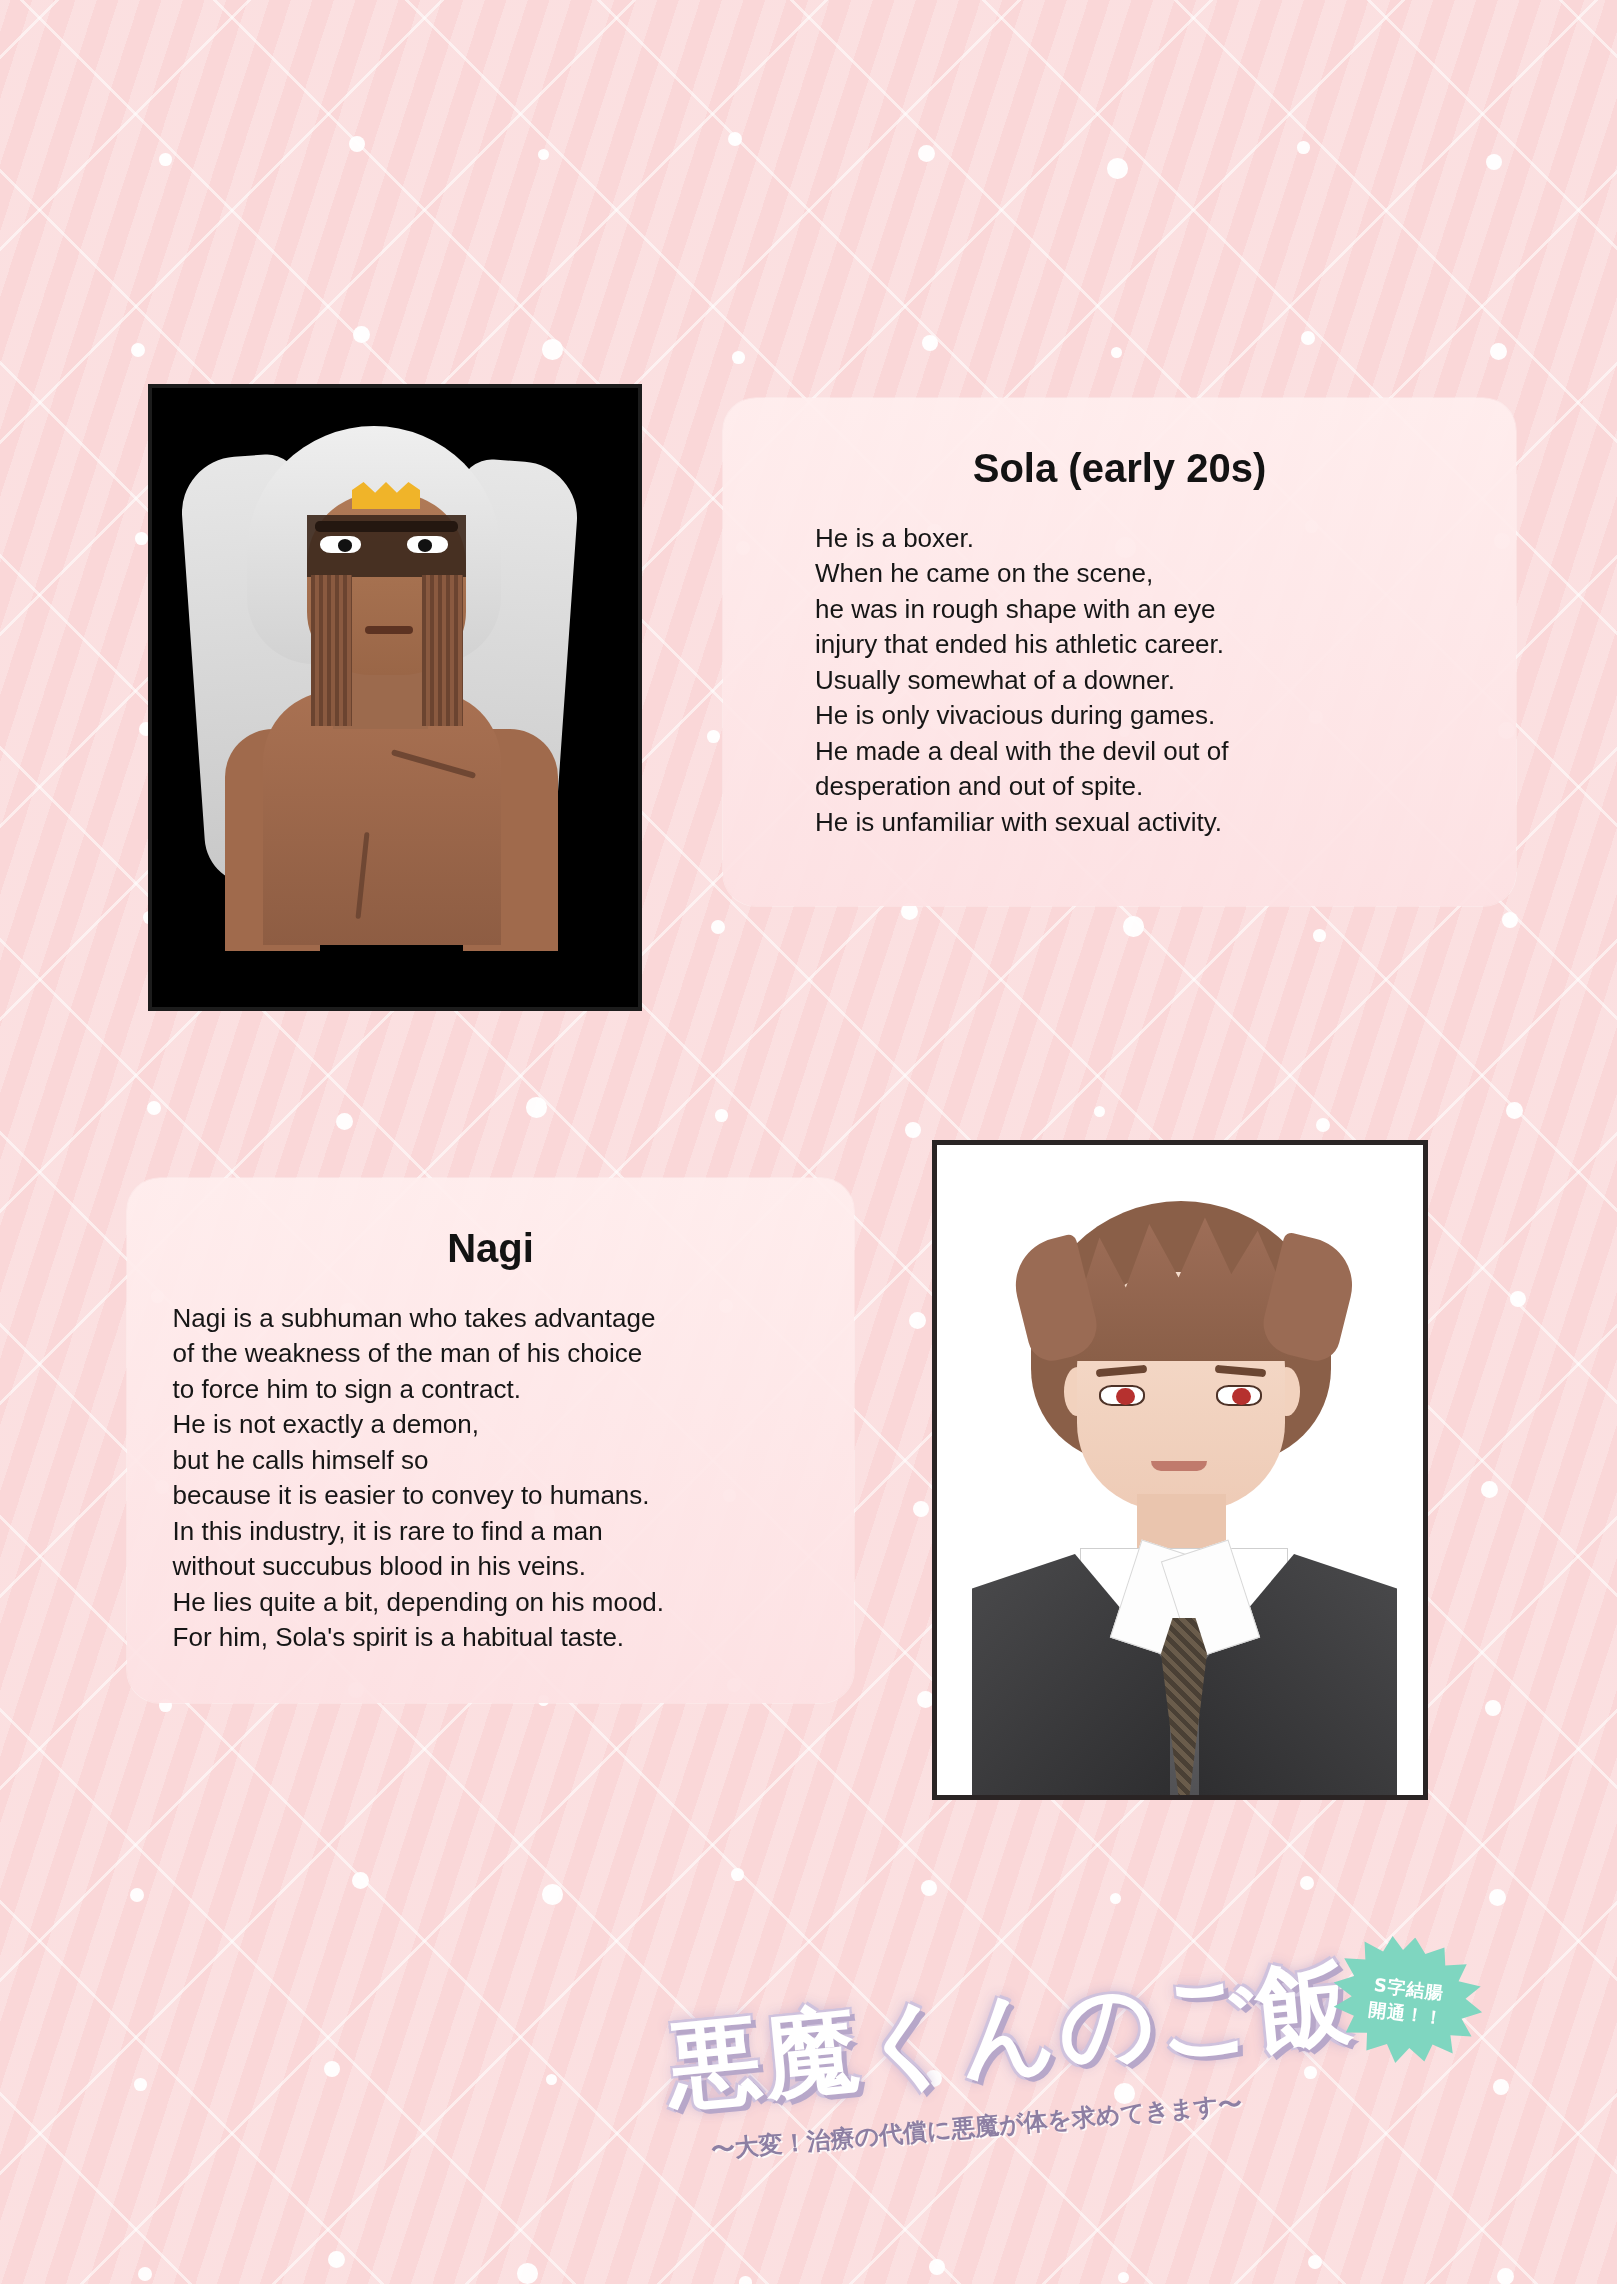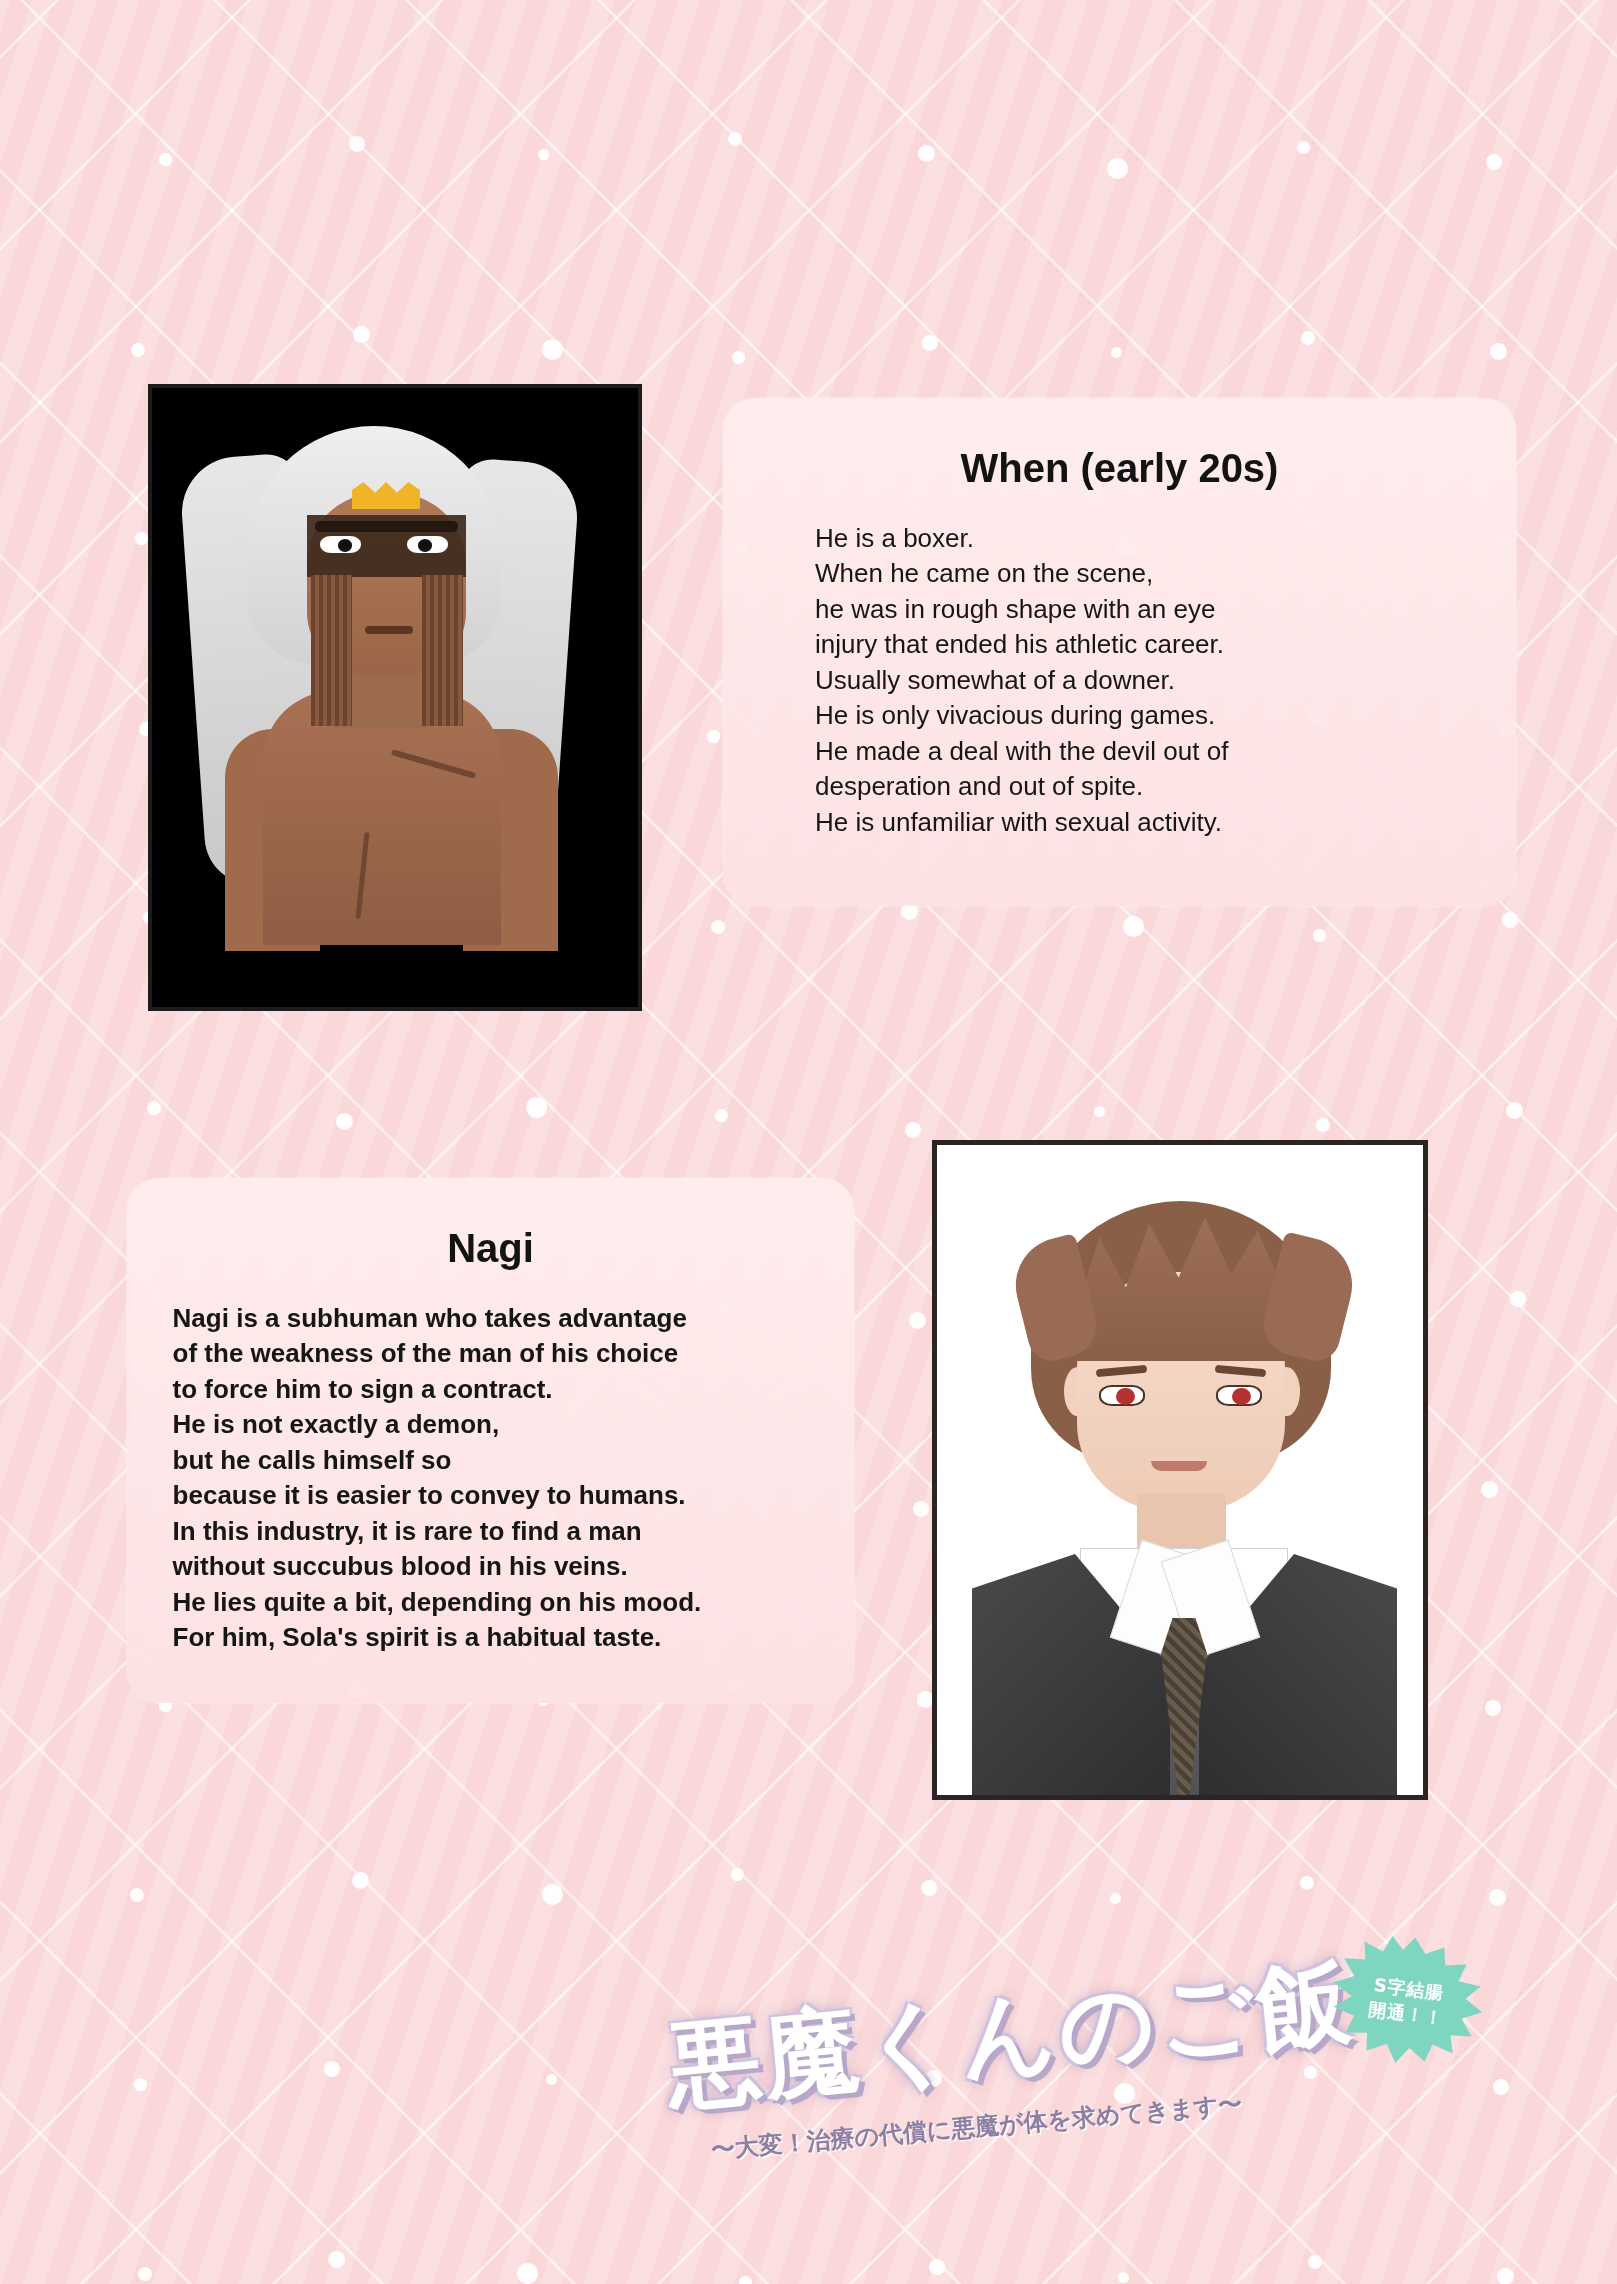--- a/index.html
+++ b/index.html
@@ -143,21 +143,21 @@
   }
 
   .card-desc {
     font-size: 26px;
     line-height: 1.365;
     color: #161616;
     white-space: pre-line;
   }
 
   #sola-card .card-desc { padding-left: 44px; }
-  #nagi-card .card-desc { padding-left: 1.6px; font-weight: bold; }
+  #nagi-card .card-desc { padding-left: 1.6px; }
 
   
   #logo-mark {
     position: absolute;
     left: 634px;
     top: 1935px;
     width: 936px;
     height: 286px;
   }
   #logo-main {
@@ -538,21 +538,21 @@
     <div class="sola-pupil-l"></div>
     <div class="sola-pupil-r"></div>
     <div class="sola-mouth"></div>
     <div class="sola-hairfall-l"></div>
     <div class="sola-hairfall-r"></div>
     <div class="sola-collar-shadow"></div>
     <div class="sola-pec-line"></div>
   </div>
 
   <div id="sola-card" class="profile-card">
-    <div class="card-name">When (early 20s)</div>
+    <div class="card-name">Sola (early 20s)</div>
     <div class="card-desc">He is a boxer.
 When he came on the scene,
 he was in rough shape with an eye
 injury that ended his athletic career.
 Usually somewhat of a downer.
 He is only vivacious during games.
 He made a deal with the devil out of
 desperation and out of spite.
 He is unfamiliar with sexual activity.</div>
   </div>

